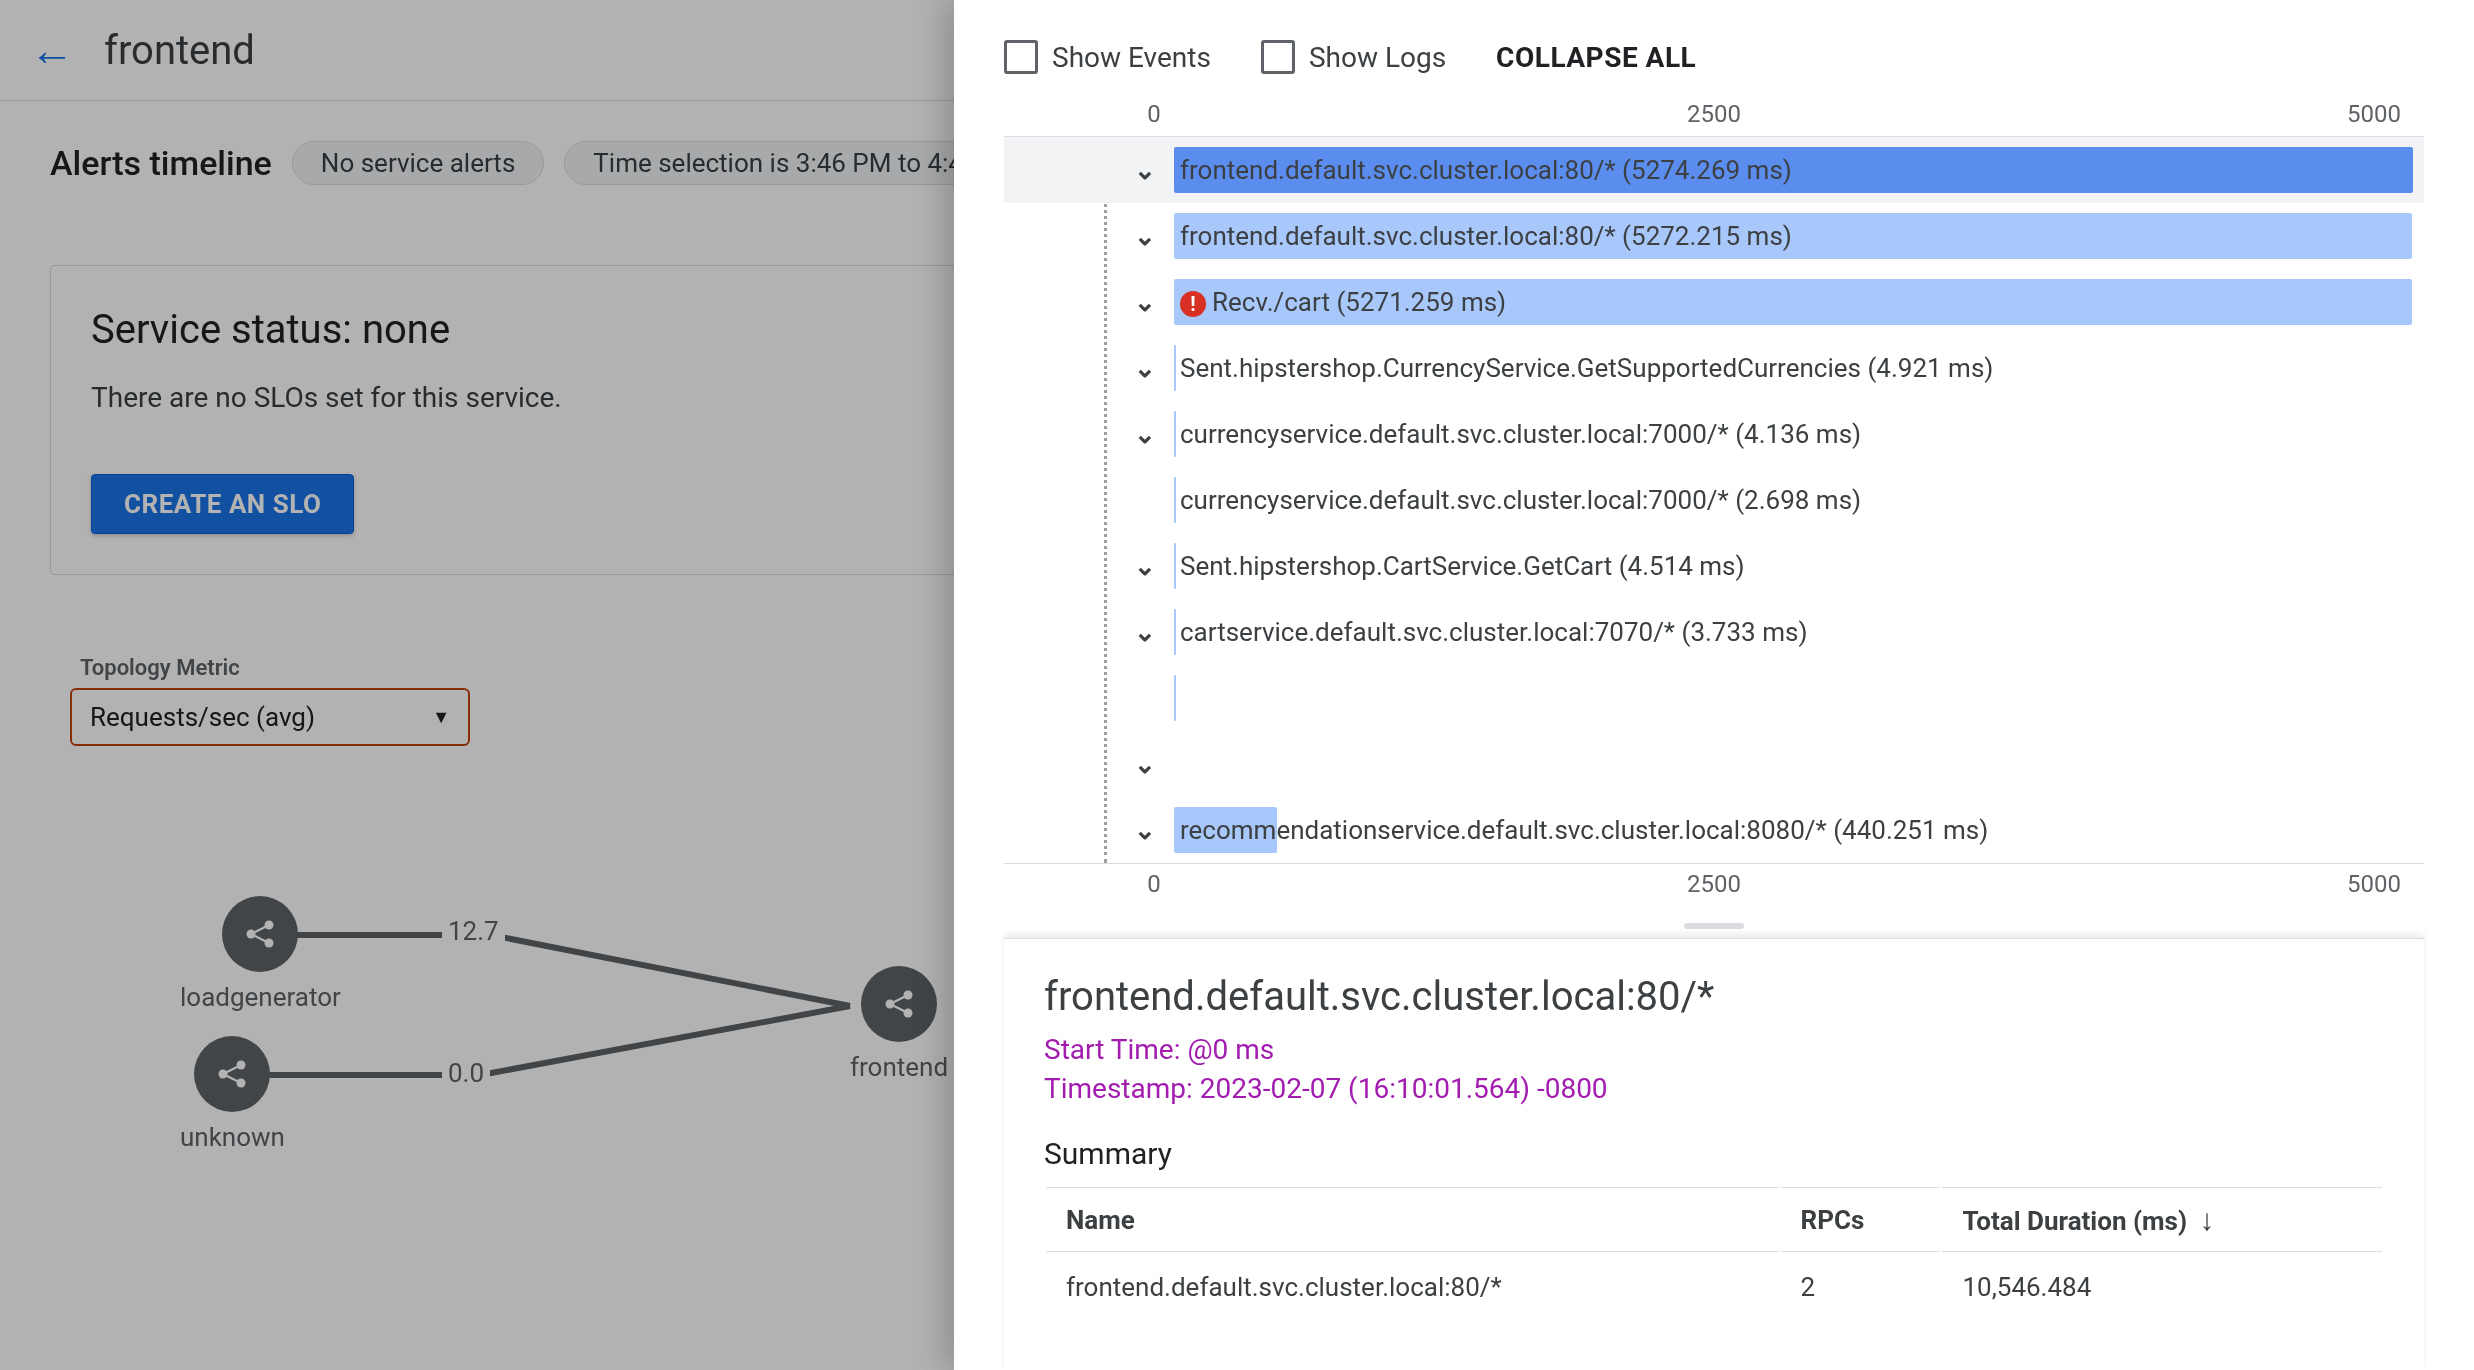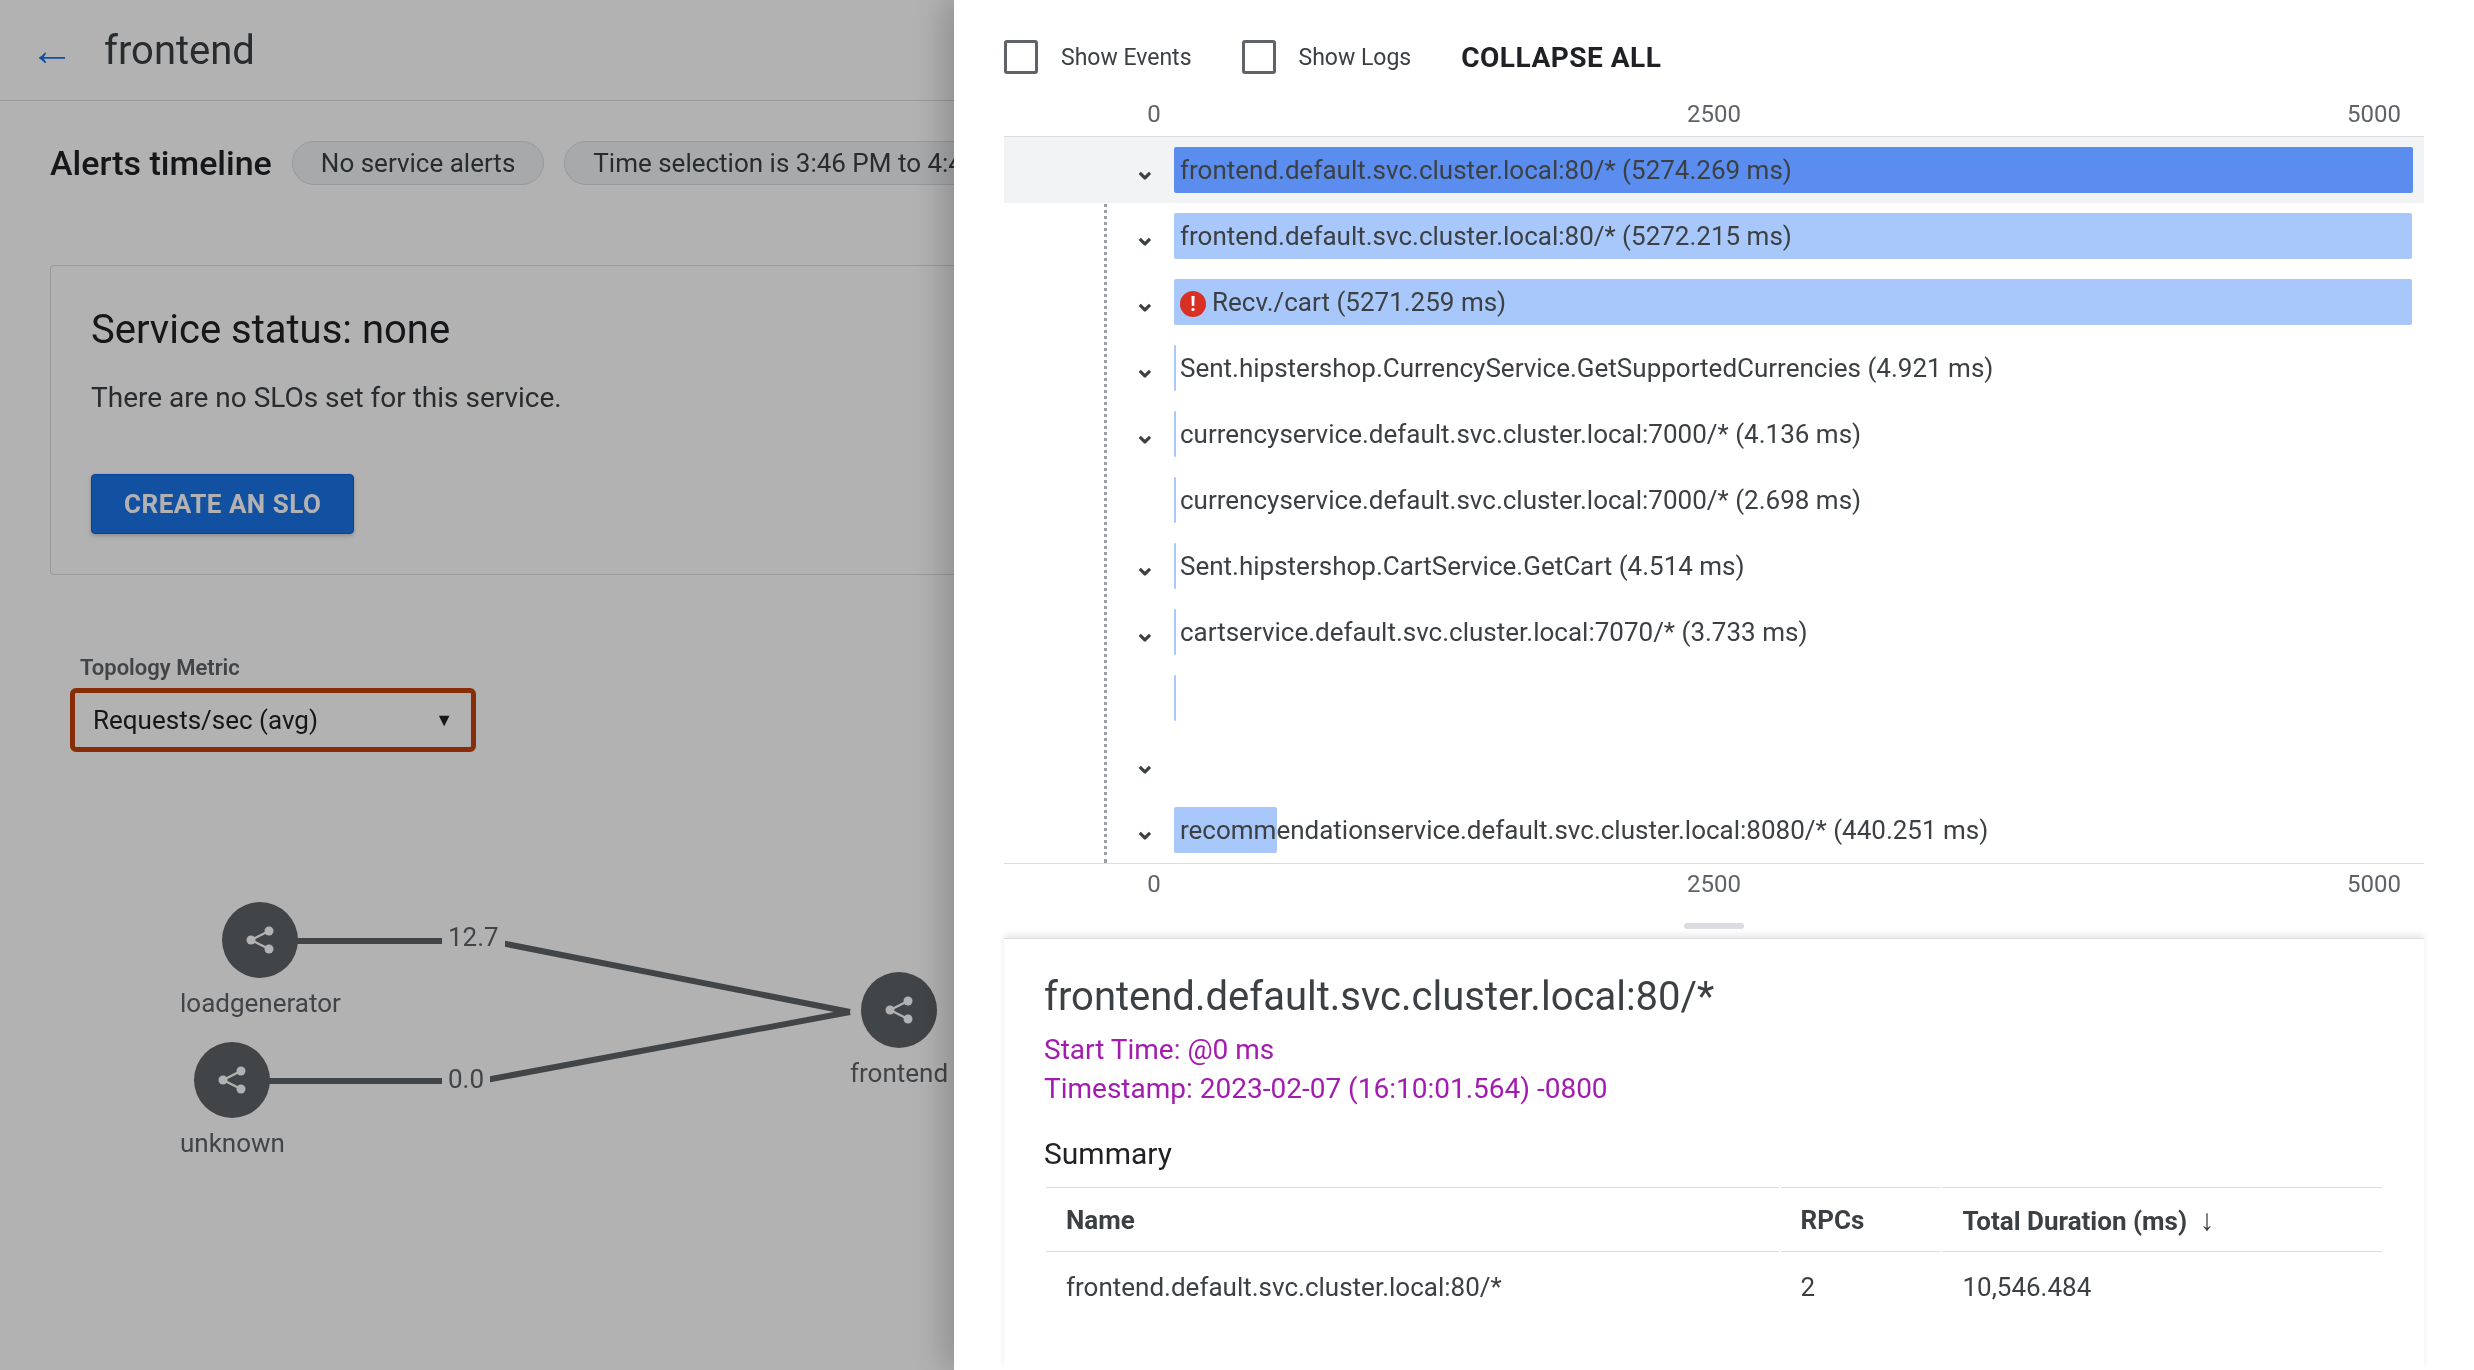--- a/index.html
+++ b/index.html
@@ -94,21 +94,21 @@
     color: #5f6368;
     font-weight: 600;
     margin-top: 80px;
     margin-bottom: 8px;
     margin-left: 30px;
   }
   .topo-select {
     display: inline-flex;
     align-items: center;
     justify-content: space-between;
-    border: 5px solid #c2410c;
+    border: 2px solid #c2410c;
     border-radius: 6px;
     height: 54px;
     width: 360px;
     padding: 0 18px;
     font-size: 26px;
     margin-left: 20px;
   }
   .caret { font-size: 18px; }
   .topology {
     position: relative;
@@ -171,22 +171,22 @@
   }
   .panel-toolbar {
     display:flex;
     align-items:center;
     padding: 40px 50px 20px 50px;
     gap: 50px;
   }
   .cb {
     display:flex;
     align-items:center;
-    gap:23px;
-    font-size:23px;
+    gap:14px;
+    font-size:28px;
     color:#3c4043;
   }
   .cb-box {
     width:28px;
     height:28px;
     border:3px solid #5f6368;
     border-radius:3px;
   }
   .collapse-all {
     font-size:28px;

